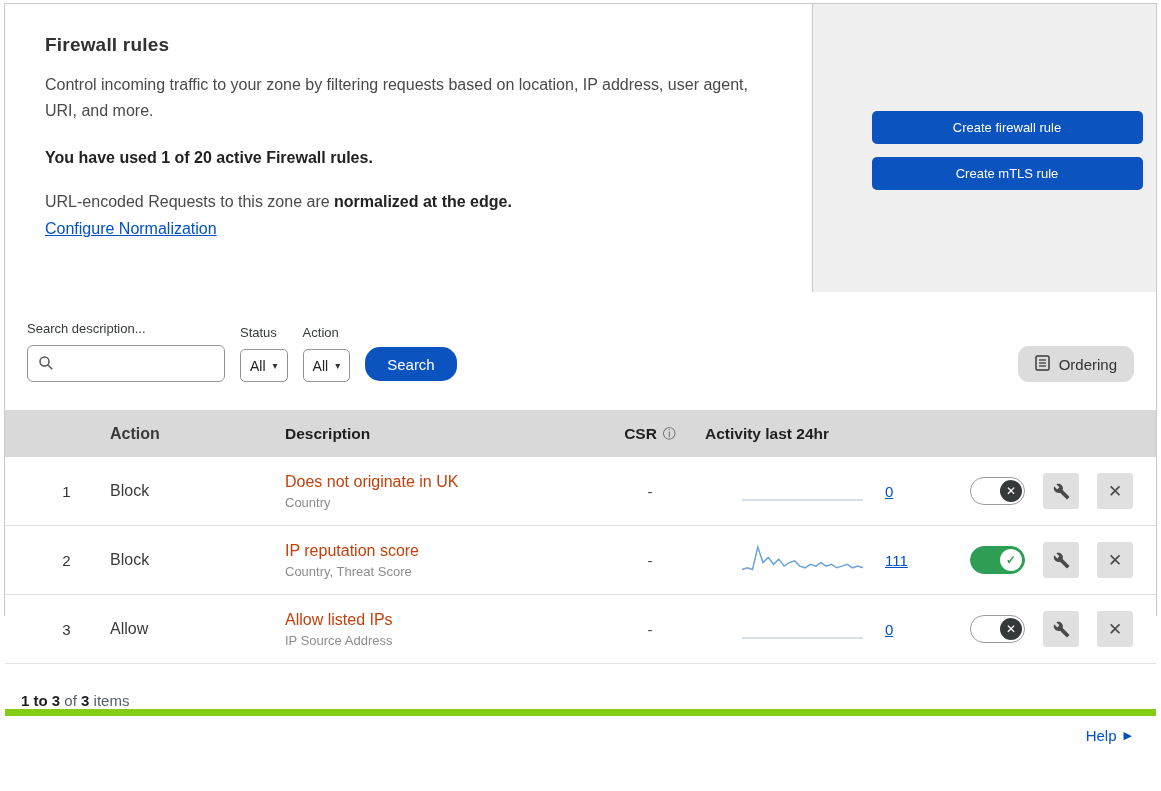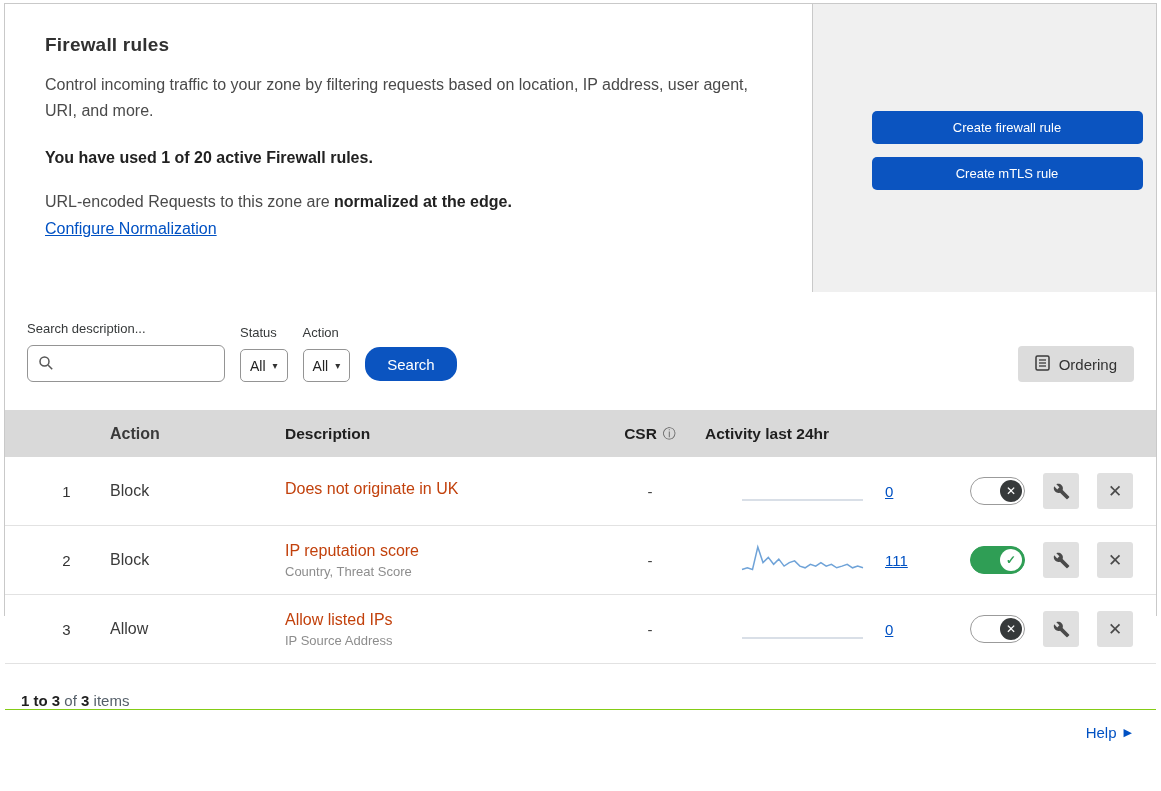--- a/index.html
+++ b/index.html
@@ -21,21 +21,21 @@
   
   .filter-bar { display: flex; align-items: flex-end; padding: 20px 22px 28px; gap: 15px; height: 118px; flex: none; background: #fff; }
   .fgroup { display: flex; flex-direction: column; }
   .fgroup .flabel { font-size: 13px; color: #36393a; margin-bottom: 9px; }
   .search-box { position: relative; width: 198px; height: 37px; }
   .search-box input { width: 100%; height: 100%; border: 1px solid #949494; border-radius: 6px; padding: 0 10px 0 36px; font-size: 14px; font-family: inherit; color: #333; background: #fff; }
   .mag { position: absolute; left: 11px; top: 10px; pointer-events: none; }
   .dropdown { height: 33px; border: 1px solid #949494; border-radius: 5px; background: #fff; display: flex; align-items: center; gap: 7px; padding: 0 9px; font-size: 14px; color: #222; cursor: pointer; }
   .caret { font-size: 10px; color: #333; }
   .btn-search { height: 34px; padding: 0 22px; background: var(--primary-blue); color: #fff; border: none; border-radius: 15px; font-size: 15px; margin-bottom: 1px; cursor: pointer; font-family: inherit; }
-  .btn-ordering { margin-left: auto; height: 36px; background: #dcdcdc; border: none; border-radius: 4px; padding: 0 17px; display: flex; align-items: center; gap: 9px; font-size: 15px; color: #333; cursor: pointer; font-family: inherit; }
+  .btn-ordering { margin-left: auto; height: 36px; background: #dcdcdc; border: none; border-radius: 11px; padding: 0 17px; display: flex; align-items: center; gap: 9px; font-size: 15px; color: #333; cursor: pointer; font-family: inherit; }
 
   
   .thead, .trow { display: flex; align-items: center; flex: none; }
   .thead { height: 47px; background: var(--header-gray); font-weight: 700; font-size: 15.5px; color: #1f1f1f; }
   .trow { height: 69px; border-bottom: 1px solid #e2e2e2; background: #fff; }
   .col-idx { width: 95px; flex: none; display: flex; justify-content: center; padding-left: 28px; font-size: 15px; color: #333; }
   .col-action { width: 175px; flex: none; padding-left: 10px; font-size: 16px; color: #3a3a3a; }
   .col-desc { width: 320px; flex: none; padding-left: 10px; }
   .col-desc .title { font-size: 16px; color: #c2410c; margin-bottom: 4px; }
   .col-desc .sub { font-size: 13px; color: #8d8d8d; }
@@ -55,21 +55,21 @@
   .toggle.off .knob { background: #36393a; color: #fff; }
   .toggle.on  .knob { background: #fff; color: var(--toggle-green); font-weight: 700; }
 
   .icon-btn { width: 36px; height: 36px; background: #e0e0e0; border: none; border-radius: 3px; display: flex; align-items: center; justify-content: center; cursor: pointer; color: #4a4a4a; flex: none; }
   .icon-btn svg { display: block; }
   .x-glyph { font-size: 17px; color: #4a4a4a; line-height: 1; }
 
   
   .footer { flex: 1; padding: 28px 16px 0; font-size: 15px; color: #56606a; }
   .footer strong { color: #1f1f1f; }
-  .help-bar { height: 46px; border-top: 1px solid #84cc16; display: flex; align-items: center; justify-content: flex-end; padding-right: 24px; gap: 7px; flex: none; }
+  .help-bar { height: 46px; border-top: 7px solid #84cc16; display: flex; align-items: center; justify-content: flex-end; padding-right: 24px; gap: 7px; flex: none; }
   .help-label { color: var(--link-blue); font-size: 15px; cursor: pointer; }
   .help-arrow { color: var(--link-blue); font-size: 11px; }
 </style>
 </head>
 <body>
 
 <div class="card">
 
   <div class="top">
     <div class="intro">
@@ -136,20 +136,21 @@
     </div>
     <div class="col-activity">Activity last 24hr</div>
     <div class="col-controls"></div>
   </div>
 
   <div class="trow">
     <div class="col-idx">1</div>
     <div class="col-action">Block</div>
     <div class="col-desc">
       <div class="title">Does not originate in UK</div>
+      <div class="sub">Country</div>
     </div>
     <div class="col-csr">-</div>
     <div class="col-activity">
       <svg class="spark" width="125" height="36">
           <line x1="2" x2="123" y1="27" y2="27" stroke="#ccd5df" stroke-width="1.4"></line>
         </svg>
       <span class="count-link">0</span>
     </div>
     <div class="col-controls">
       <div class="toggle off">

